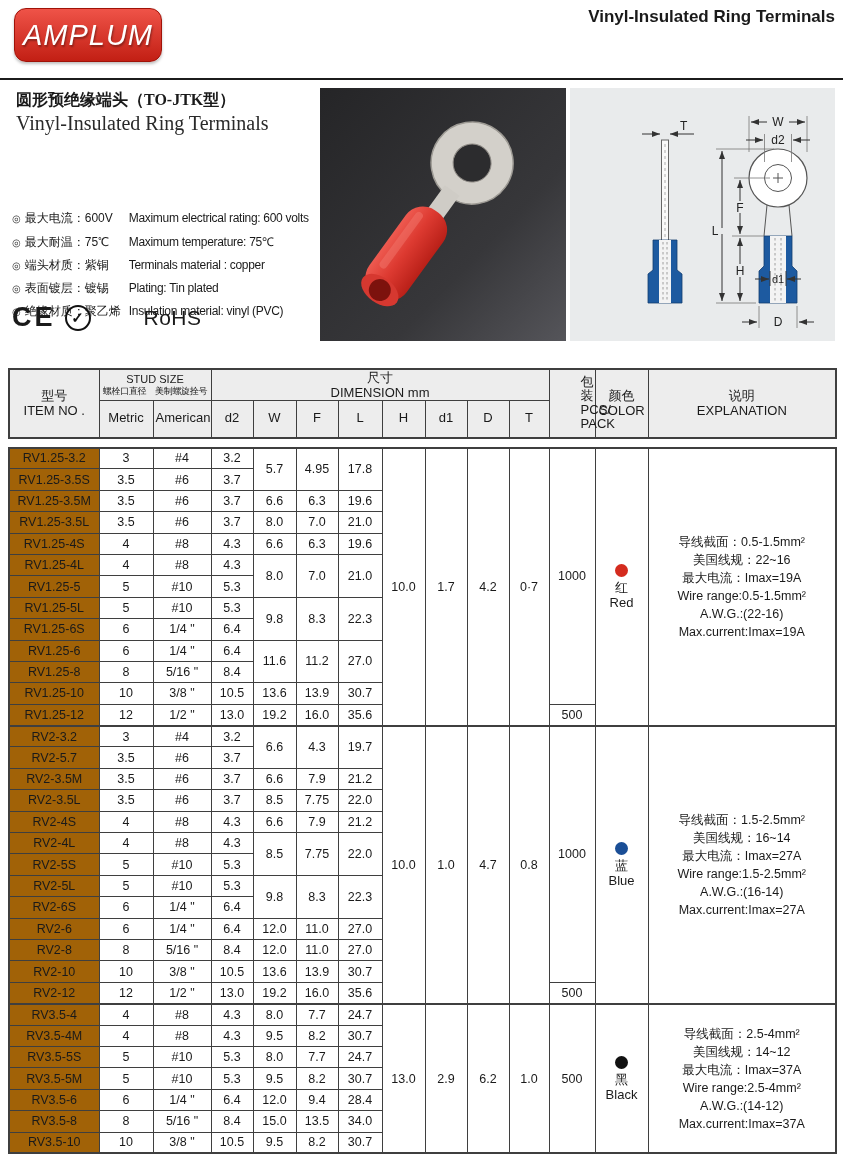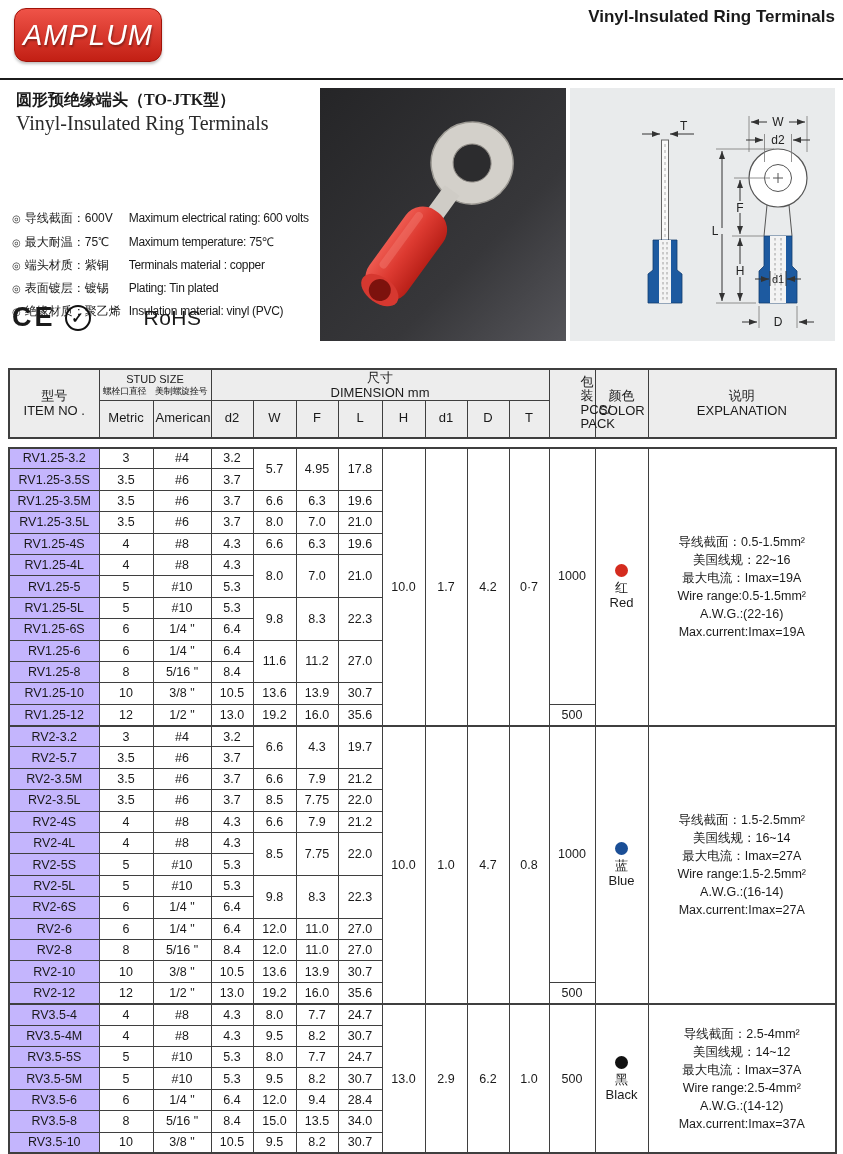--- a/index.html
+++ b/index.html
@@ -48,21 +48,21 @@
 
   
   .table-wrap { position:absolute; left:8px; top:368px; width:827px; }
   table.tbl { border-collapse:collapse; table-layout:fixed; width:827px; }
   table.tbl td { border:1px solid #3f3f3f; text-align:center; vertical-align:middle; padding:0 2px; }
   table.header-tbl { border:2px solid #3f3f3f; }
   table.header-tbl td { background:#ededed; font-size:13px; line-height:1.15; }
   table.body-tbl { border:2px solid #3f3f3f; margin-top:8px; font-size:12.5px; }
   table.body-tbl tr { height:21.4px; }
   tr.group-start td { border-top:2.5px solid #3f3f3f; }
-  td.item-cell { background:#c4b5fd; }
+  td.item-cell { background:#a16207; }
   td.expl-cell { text-align:left; padding-left:30px; font-size:12.5px; line-height:18px; }
   td.color-cell .dot { display:inline-block; width:13px; height:13px; border-radius:50%; }
   td.color-cell div { font-size:13px; line-height:15px; }
   .hrow1 { height:27px; }
   .hrow2 { height:37px; }
   .stud-t { font-size:11px; line-height:13px; }
   .stud-s { font-size:9px; line-height:11px; letter-spacing:-0.3px; }
   .dim-t { font-size:13px; line-height:15px; }
   .pack-h div { font-size:13px; line-height:14px;margin-left:29px; }
 </style>
@@ -77,21 +77,21 @@
   </div>
   <div class="header-rule"></div>
 
   <div class="intro">
     <div class="h-zh">圆形预绝缘端头（TO-JTK型）</div>
     <div class="h-en">Vinyl-Insulated Ring Terminals</div>
   </div>
   <div class="specs" id="spec-list">
       <div class="spec-row">
         <span class="spec-bullet">◎</span>
-        <span class="spec-zh">导线截面：600V</span>
+        <span class="spec-zh">最大电流：600V</span>
         <span class="spec-en">Maximum electrical rating: 600 volts</span>
       </div>
       <div class="spec-row">
         <span class="spec-bullet">◎</span>
         <span class="spec-zh">最大耐温：75℃</span>
         <span class="spec-en">Maximum temperature: 75℃</span>
       </div>
       <div class="spec-row">
         <span class="spec-bullet">◎</span>
         <span class="spec-zh">端头材质：紫铜</span>

